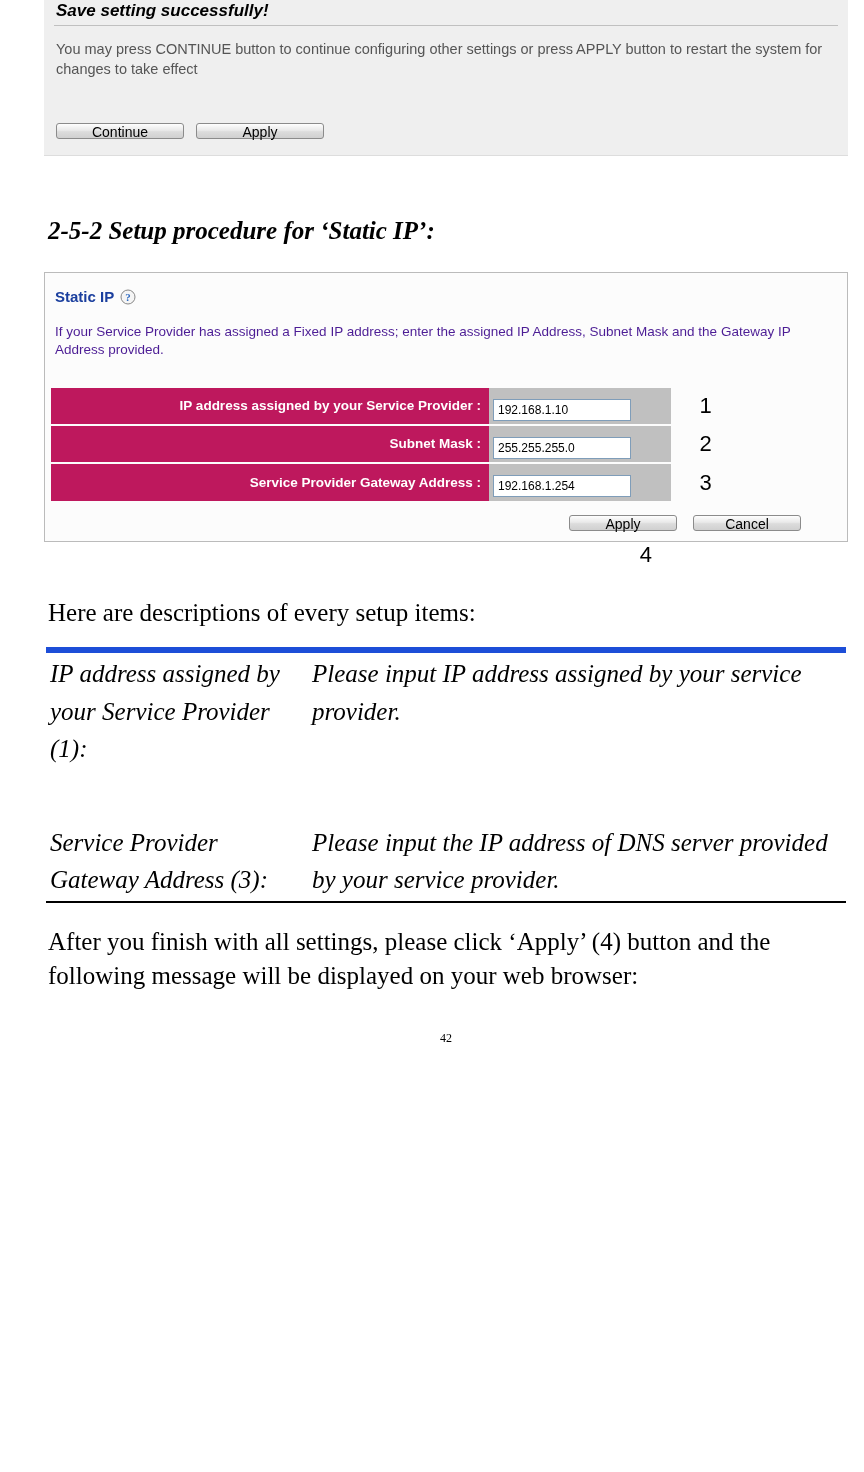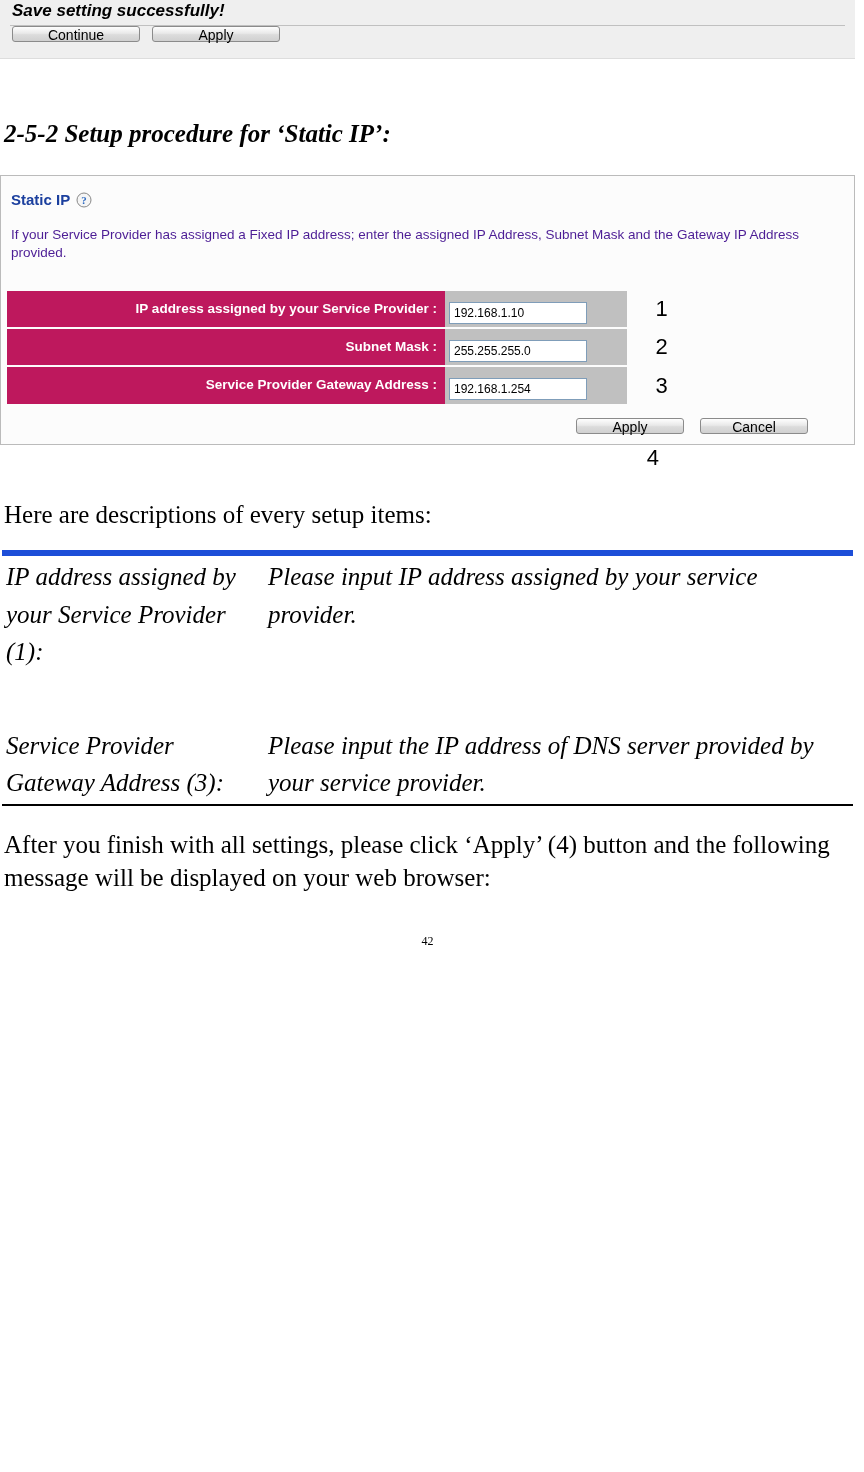--- a/index.html
+++ b/index.html
@@ -1,17 +1,17 @@
 <!DOCTYPE html>
 <html><head>
   <meta charset="utf-8">
   <style>
     * { box-sizing: border-box; margin: 0; padding: 0; }
     html, body { width: 864px; font-family: "Times New Roman", serif; font-size: 24px; line-height: 1.35; color: #000; background: #fff; }
-    .page { padding: 0 9px 40px 0; }
+    .page { padding: 0 16px 40px 0; margin-left: 44px; }
     
     
     .save-panel {
       background: #efefef;
       padding: 0 10px 16px 10px;
       border-bottom: 1px solid #ddd;
     }
     .save-title {
       font-family: Verdana, Arial, sans-serif;
       font-size: 17px;
@@ -129,20 +129,21 @@
     .after-text { padding: 22px 4px 0 4px; font-size: 25px; }
     .pagenum { text-align: center; font-size: 12px; padding-top: 38px; }
   </style>
 </head>
 <body>
 
 <div class="page">
 
   <div class="save-panel">
     <div class="save-title">Save setting successfully!</div>
+    <div class="save-note">You may press CONTINUE button to continue configuring other settings or press APPLY button to restart the system for changes to take effect</div>
     <div class="btn-row">
       <button class="winbtn">Continue</button>
       <button class="winbtn">Apply</button>
     </div>
   </div>
 
 
   <div class="heading252">2-5-2 Setup procedure for ‘Static IP’:</div>
 
   <div class="static-panel">

